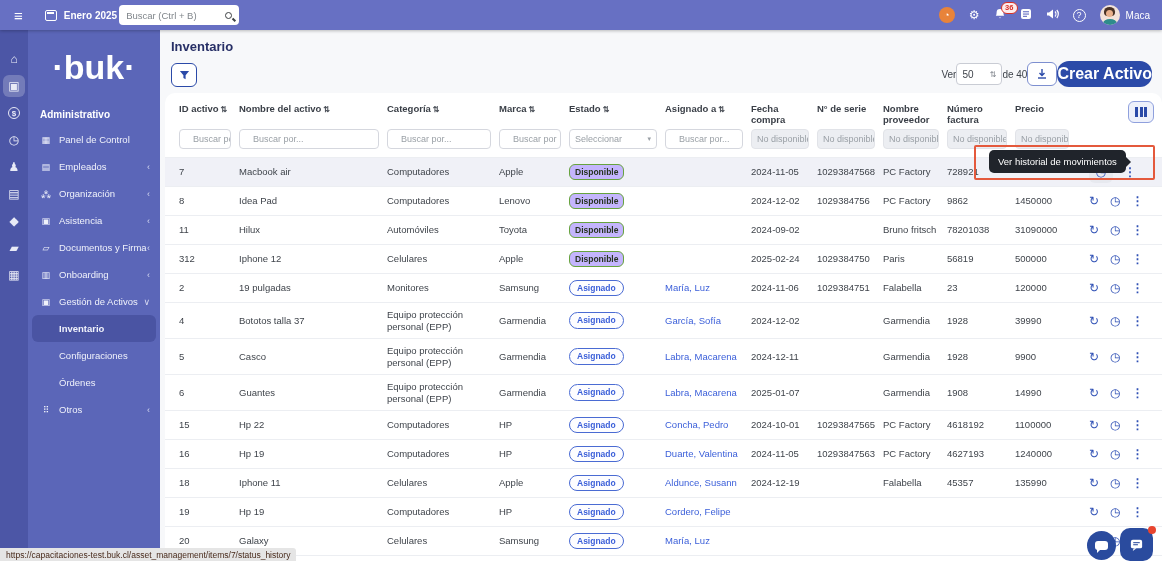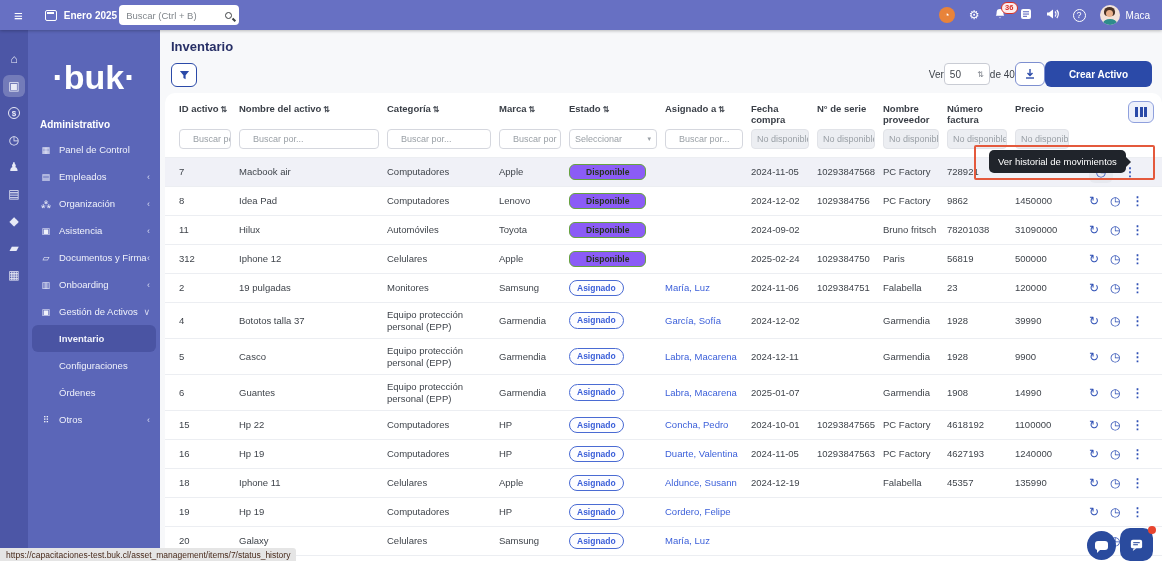--- a/index.html
+++ b/index.html
@@ -35,43 +35,43 @@
 
   
   .rail { position:absolute; top:30px; left:0; width:28px; height:531px; background:#4c56a6; z-index:30; }
   .rail-ic { width:22px; height:22px; margin:5px auto; color:#e8eaf6; font-size:12px; display:flex; align-items:center;
              justify-content:center; border-radius:6px; cursor:pointer; }
   .rail-ic.active { background:rgba(255,255,255,.22); }
   .rail-ic:first-child { margin-top:18px; }
   .dollar-circ { width:12px; height:12px; border:1.2px solid #e8eaf6; border-radius:50%; font-size:8px; font-weight:bold;
                  display:flex; align-items:center; justify-content:center; }
   .sidebar { position:absolute; top:30px; left:28px; width:132px; height:531px; background:#5b66b8; z-index:30; overflow:hidden; }
-  .logo { color:#fff; font-size:34px; font-weight:bold; text-align:center; margin-top:28px; letter-spacing:0px; }
+  .logo { color:#fff; font-size:34px; font-weight:bold; text-align:center; margin-top:18px; letter-spacing:0px; }
   .section-label { color:#fff; font-size:10px; font-weight:bold; margin:22px 0 6px 12px; }
   .menu-item { display:flex; align-items:center; height:27px; padding:0 10px 0 12px; color:#f0f2fb; font-size:9.5px; cursor:pointer; }
   .menu-item .mi-icon { width:12px; font-size:9px; margin-right:7px; text-align:center; flex:none; }
   .menu-item .mi-label { flex:1; white-space:nowrap; overflow:hidden; }
   .menu-item .mi-chev { font-size:9px; color:#d7dbf2; }
   .sub-item { display:flex; align-items:center; height:27px; padding-left:31px; color:#f0f2fb; font-size:9.5px; cursor:pointer; }
   .sub-item.active { background:#4a54a3; border-radius:6px; margin:0 4px; padding-left:27px; font-weight:bold; }
 
   
   .content { position:absolute; top:30px; left:160px; width:1002px; height:531px; background:#f7f8fa; }
   .page-title { position:absolute; top:9px; left:11px; font-size:13px; font-weight:bold; color:#272f66; }
   .filter-btn { position:absolute; top:33px; left:11px; width:26px; height:24px; background:#fff; border:1px solid #2b4aa8;
                 border-radius:6px; display:flex; align-items:center; justify-content:center; cursor:pointer; }
   .controls { position:absolute; top:31px; right:10px; display:flex; align-items:center; }
   .ver-label, .de-label { font-size:10px; color:#3f444b; }
   .page-size { width:46px; height:22px; border:1px solid #c9ccd4; border-radius:4px; background:#fff; display:flex;
                align-items:center; padding:0 5px; font-size:10px; cursor:pointer; }
   .page-size .updown { margin-left:auto; font-size:8px; color:#7a7f87; }
   .dl-btn { width:30px; height:24px; border:1px solid #7d8fd0; border-radius:6px; background:#fff; display:flex;
             align-items:center; justify-content:center; cursor:pointer; }
-  .create-btn { height:26px; padding:0 24px; background:#2b4aa8; color:#fff; border:none; border-radius:6px;
-                font-size:10px; font-weight:bold; cursor:pointer; font-family:"Liberation Sans",sans-serif; }
+  .create-btn { height:26px; padding:0 0; background:#2b4aa8; color:#fff; border:none; border-radius:12px;
+                font-size:16px; font-weight:bold; cursor:pointer; font-family:"Liberation Sans",sans-serif; }
 
   
   .card { position:absolute; top:63px; left:5px; right:0; bottom:0; background:#fff; border-radius:10px 10px 0 0; overflow:hidden; }
   .trow { display:grid; grid-template-columns:60px 148px 112px 70px 96px 86px 66px 66px 64px 68px 62px 1fr;
           padding-left:14px; align-items:center; }
   .thead { padding-top:8px; min-height:30px; align-items:start; }
   .th { font-size:9.5px; font-weight:bold; color:#3a3f47; padding-right:8px; line-height:1.15; padding-top:3px; }
   .th .sort { font-size:8px; margin-left:2px; color:#4a4f57; }
   .cols-btn { width:26px; height:22px; border:1px solid #8fa0dd; background:#eef1fb; border-radius:6px;
               display:flex; align-items:center; justify-content:center; gap:1.5px; cursor:pointer; margin-left:auto; margin-right:8px; }
@@ -83,22 +83,22 @@
   .fselect { height:20px; border:1px solid #d5d7de; border-radius:4px; background:#fff; font-size:9px; color:#9aa0a6;
              display:flex; align-items:center; padding:0 5px; cursor:pointer; }
   .fselect .caret { margin-left:auto; font-size:7px; color:#9aa0a6; }
   .fdisabled { height:20px; border:1px solid #e1e3e8; border-radius:4px; background:#eceef2; font-size:9px; color:#9aa0a6;
                display:flex; align-items:center; padding:0 5px; white-space:nowrap; overflow:hidden; }
   .tbody { position:absolute; top:64px; left:0; right:0; bottom:0; overflow:hidden; }
   .tr { min-height:29px; border-top:1px solid #eceef2; font-size:9.5px; color:#3f444b; background:#fff; }
   .tr.tall { min-height:36px; }
   .tr.hl { background:#f0f1f7; }
   .cell { padding-right:8px; line-height:1.2; }
-  .badge-green { display:inline-block; background:#8b5cf6; border:1px solid #67a33e; color:#26331f; font-size:8.5px;
-                 font-weight:bold; border-radius:6px; padding:2px 16px; }
+  .badge-green { display:inline-block; background:#c4b5fd; border:1px solid #67a33e; color:#26331f; font-size:8.5px;
+                 font-weight:bold; border-radius:6px; padding:2px 5px; }
   .badge-blue { display:inline-block; background:#fdfdff; border:1px solid #4a6bd3; color:#3b5fd9; font-size:8.5px;
                 font-weight:bold; border-radius:9px; padding:2px 7px; }
   .asg-link { color:#3b5fd9; cursor:pointer; }
   .actions { display:flex; align-items:center; gap:11px; padding-left:12px; }
   .act-ic { color:#2f50b5; font-size:12px; line-height:1; cursor:pointer; }
   .kebab { color:#2f50b5; font-size:12px; font-weight:bold; cursor:pointer; }
   .chip { width:24px; height:21px; background:#e7e9ef; border-radius:6px; display:flex; align-items:center;
           justify-content:center; cursor:pointer; }
 
   

